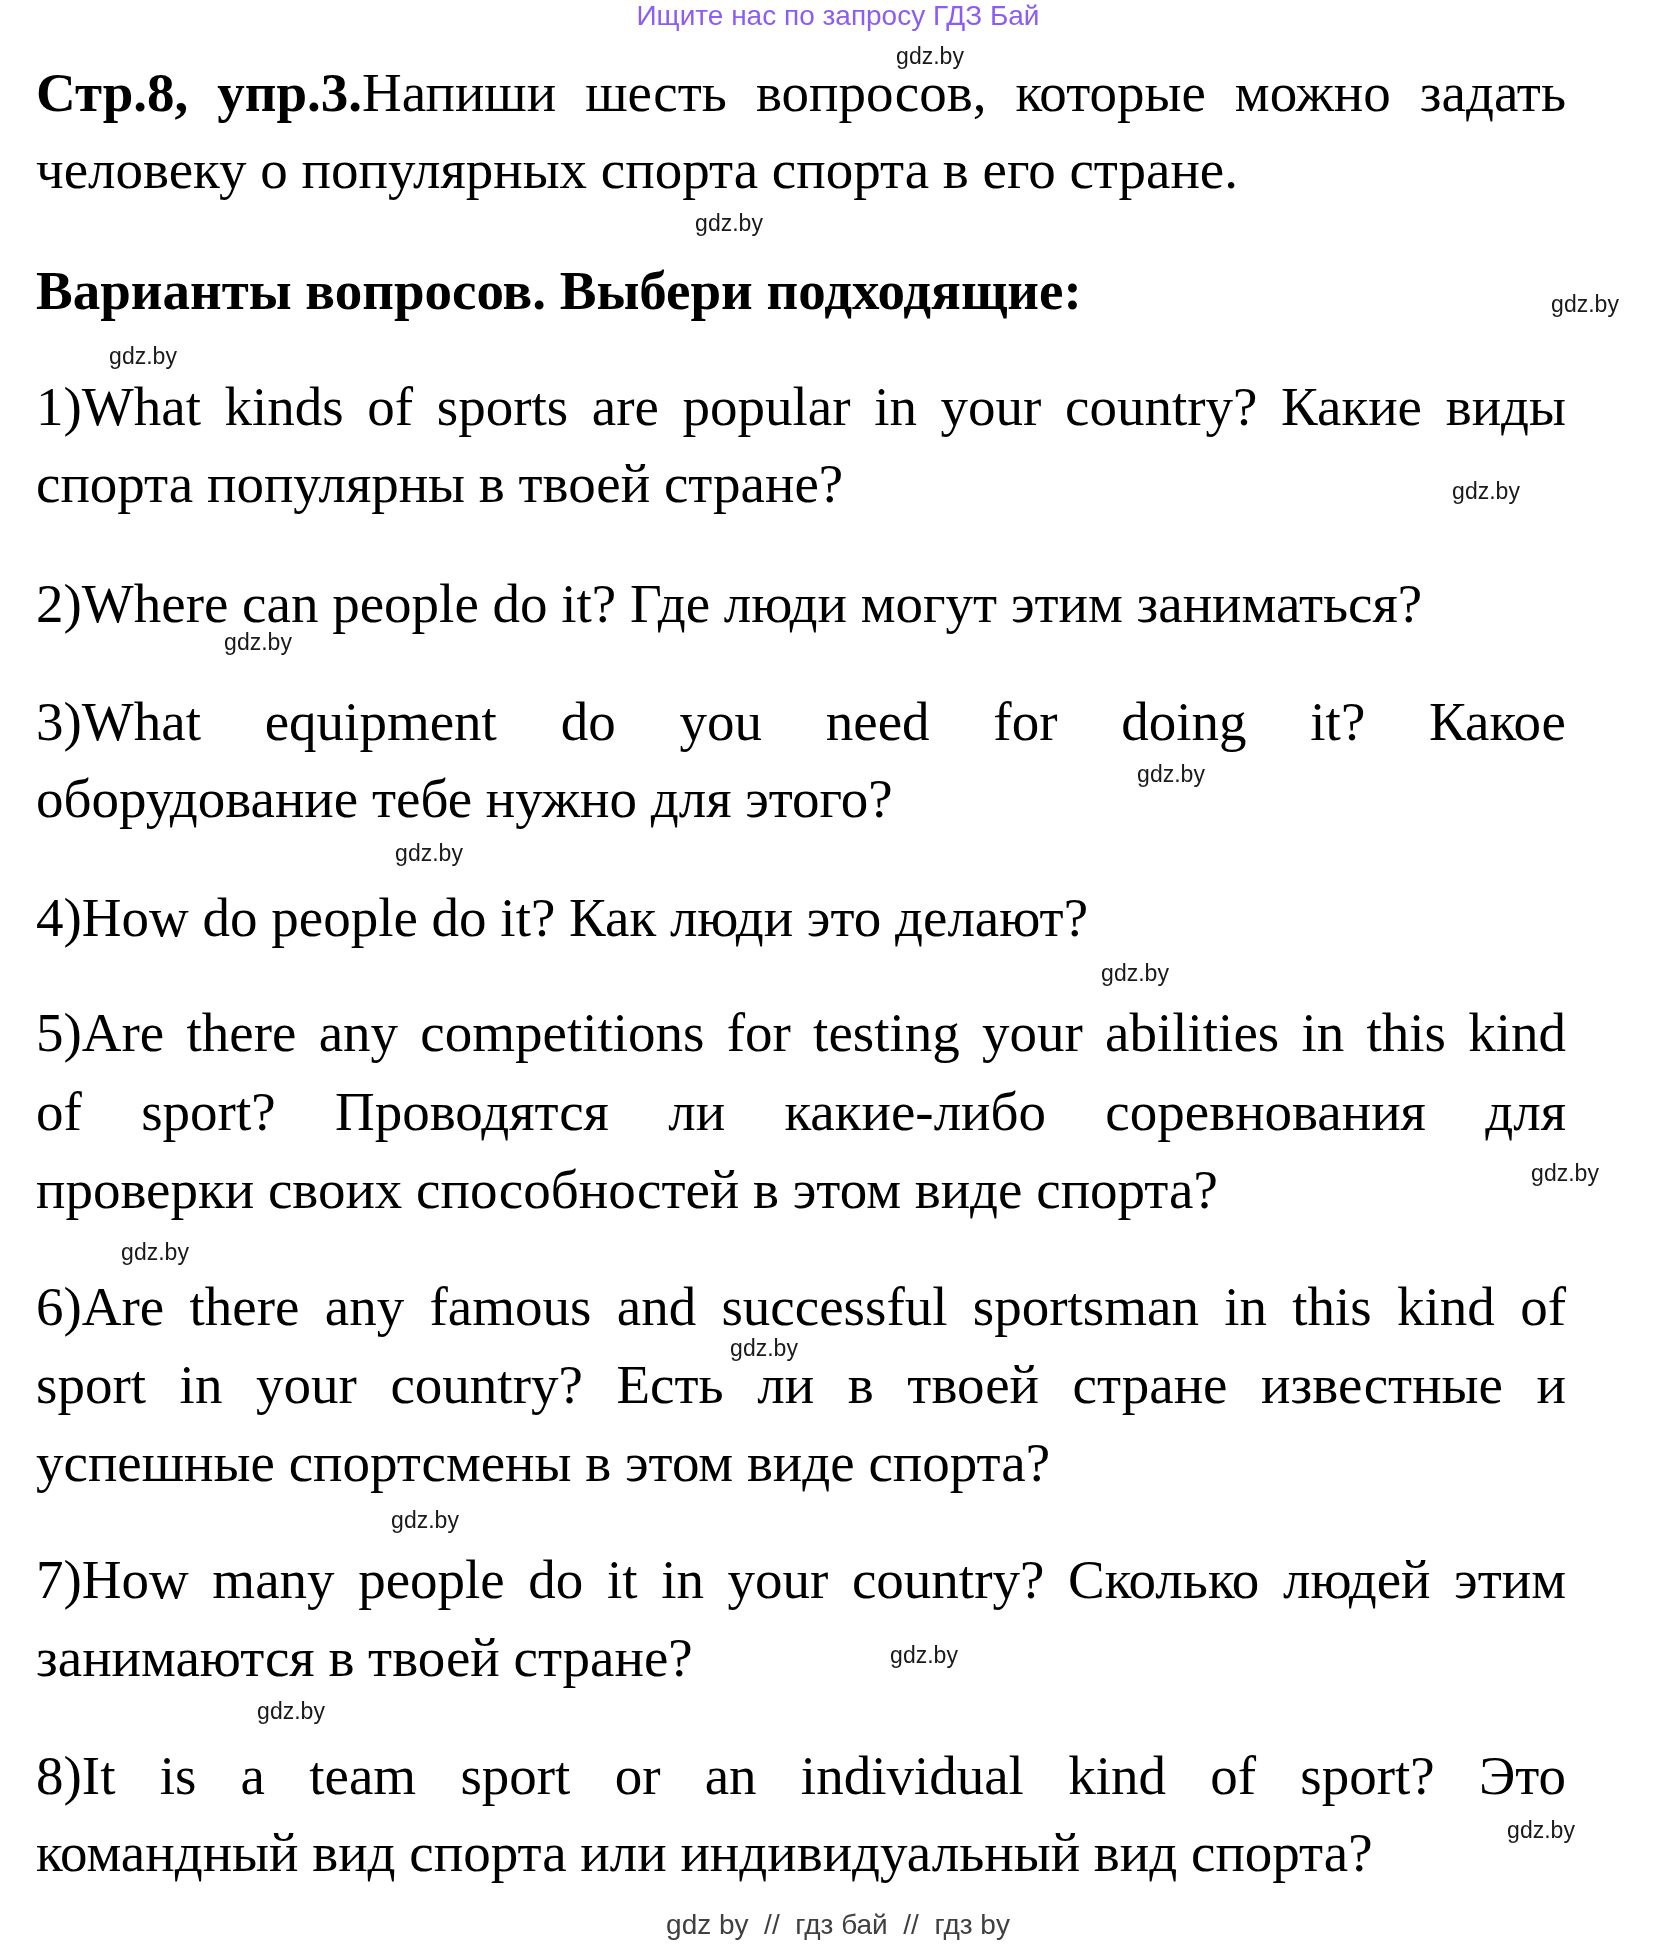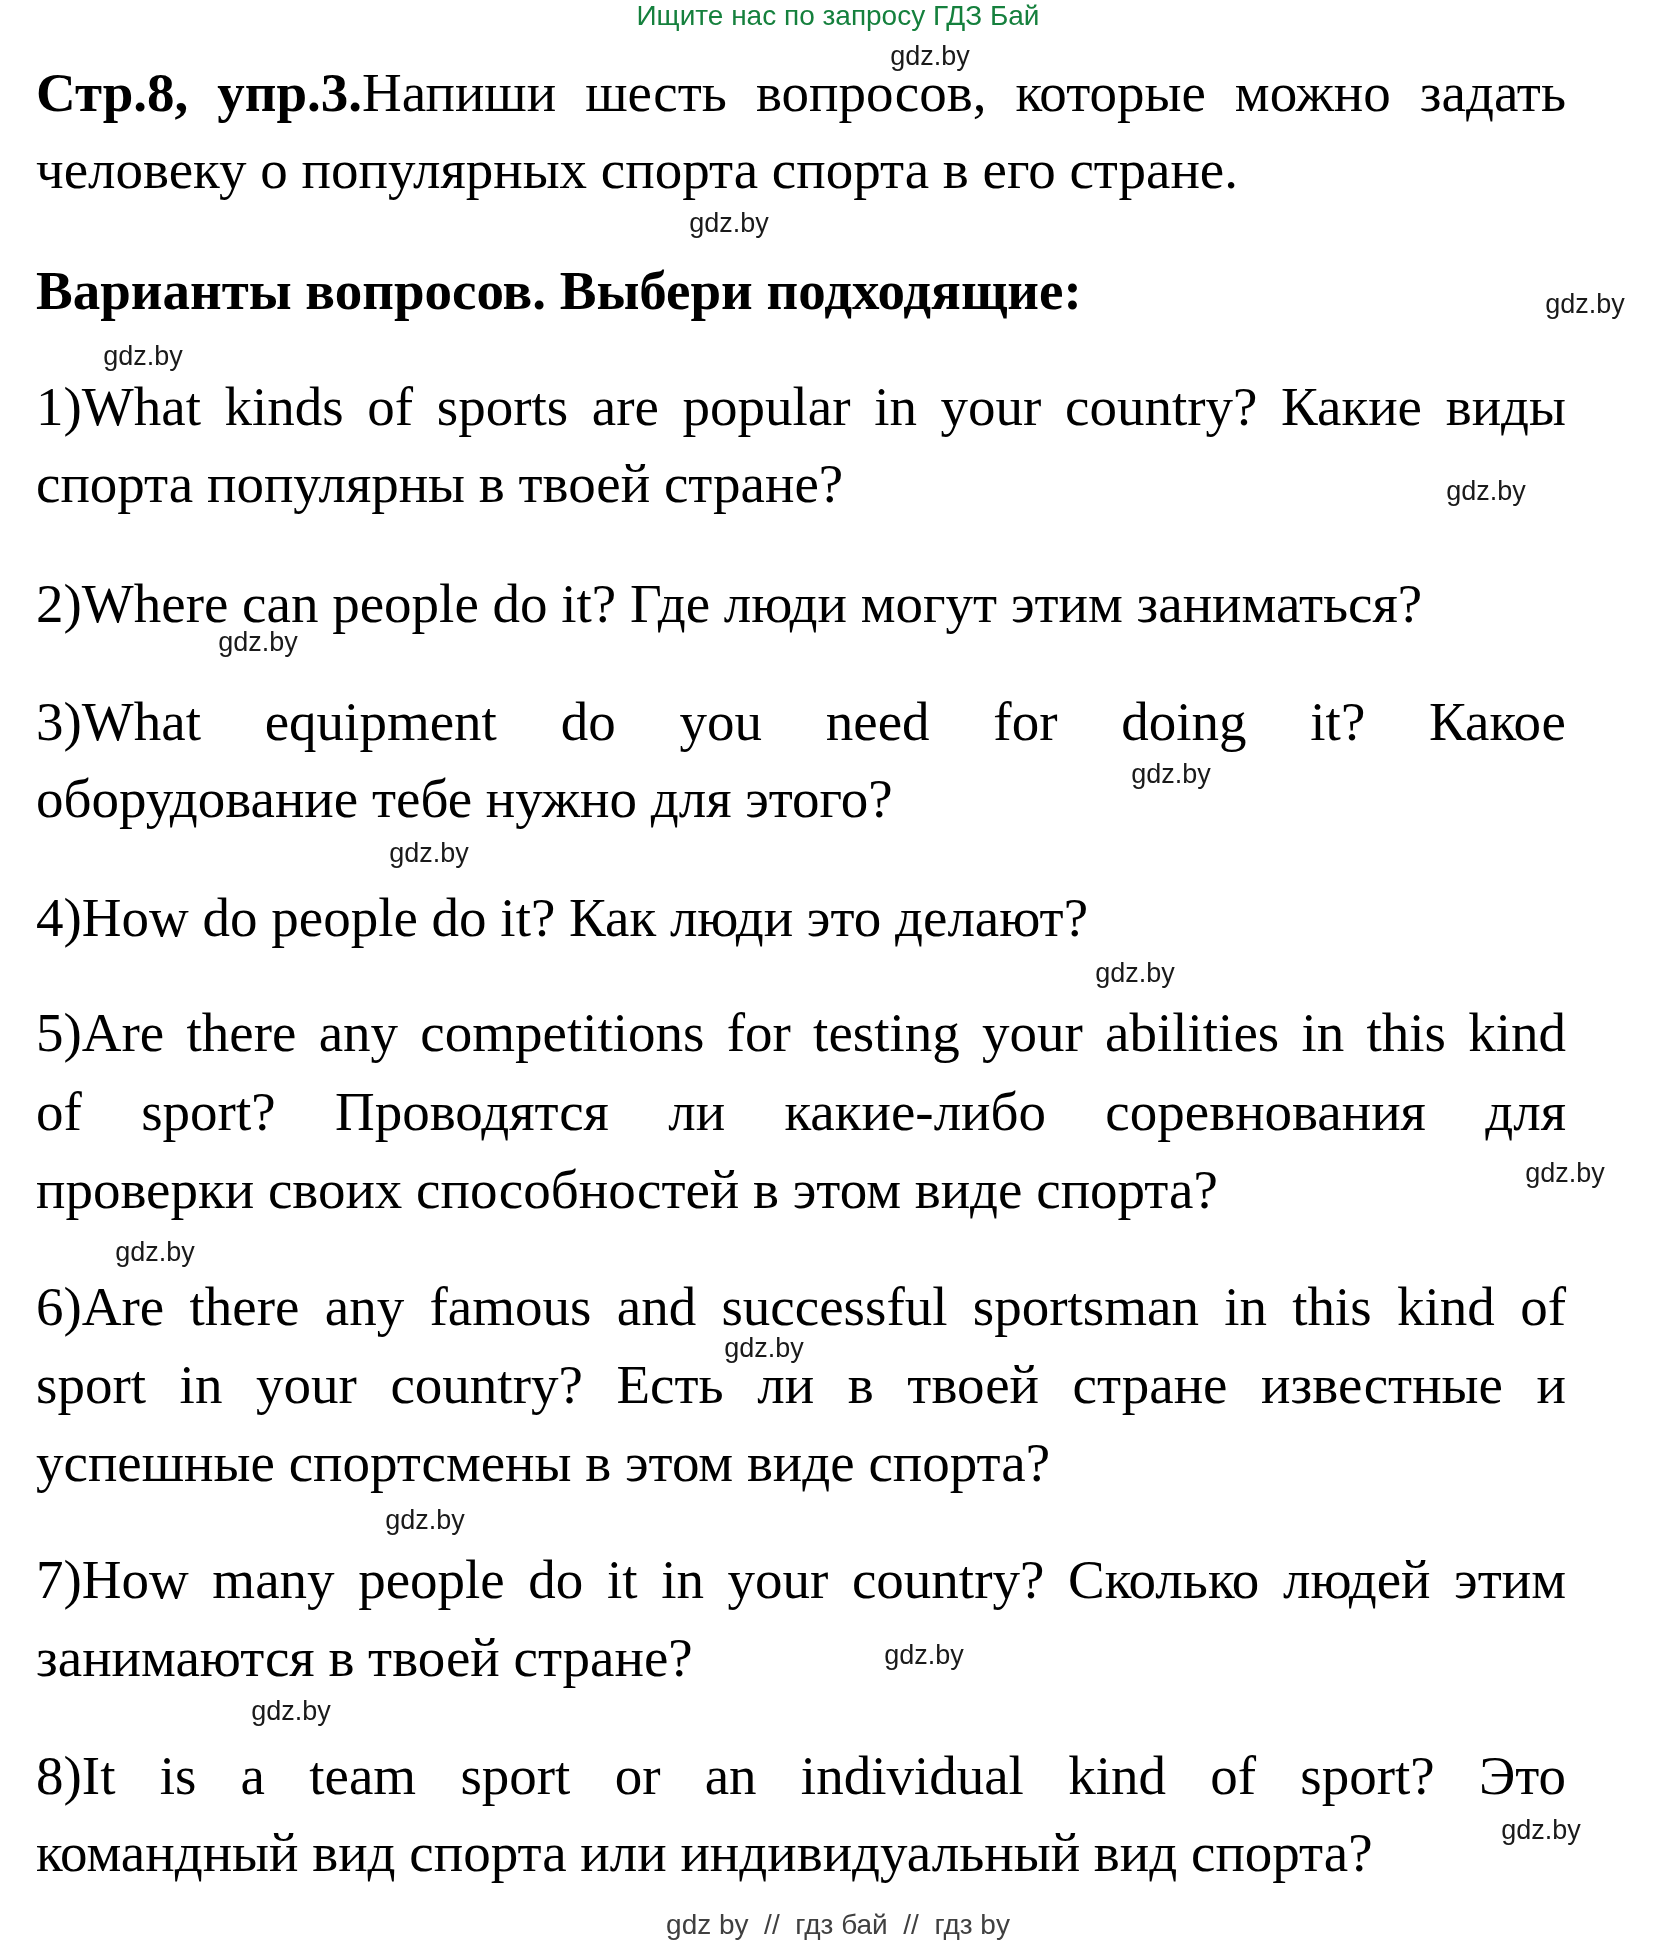--- a/index.html
+++ b/index.html
@@ -1,19 +1,19 @@
 <!DOCTYPE html>
 <html><head>
 <meta charset="utf-8">
 <style>
   html, body { margin: 0; padding: 0; background: #ffffff; }
   body { width: 1676px; height: 1951px; position: relative; overflow: hidden; }
   .hdr { position: absolute; left: 0; width: 1676px; top: 0; text-align: center;
-         font-family: "Liberation Sans", sans-serif; font-size: 28px; color: #15803d; line-height: 32px; }
-  .wm { position: absolute; font-family: "Liberation Sans", sans-serif; font-size: 27px;
+         font-family: "Liberation Sans", sans-serif; font-size: 28px; color: #8b5cf6; line-height: 32px; }
+  .wm { position: absolute; font-family: "Liberation Sans", sans-serif; font-size: 23px;
         color: #1a1a1a; line-height: 30px; transform: translate(-50%, -50%); white-space: nowrap; }
   .ln { position: absolute; left: 36px; width: 1530px; font-family: "Liberation Serif", serif;
         font-size: 55px; color: #000; line-height: 64px; white-space: nowrap;
         transform: translateY(-50%); }
   .ln.just { text-align: justify; text-align-last: justify; white-space: normal; }
   .b { font-weight: bold; }
   .ftr { position: absolute; left: 0; width: 1676px; top: 1908px; text-align: center;
          font-family: "Liberation Sans", sans-serif; font-size: 28px; color: #404040; line-height: 34px; white-space: pre; }
 </style>
 </head>

